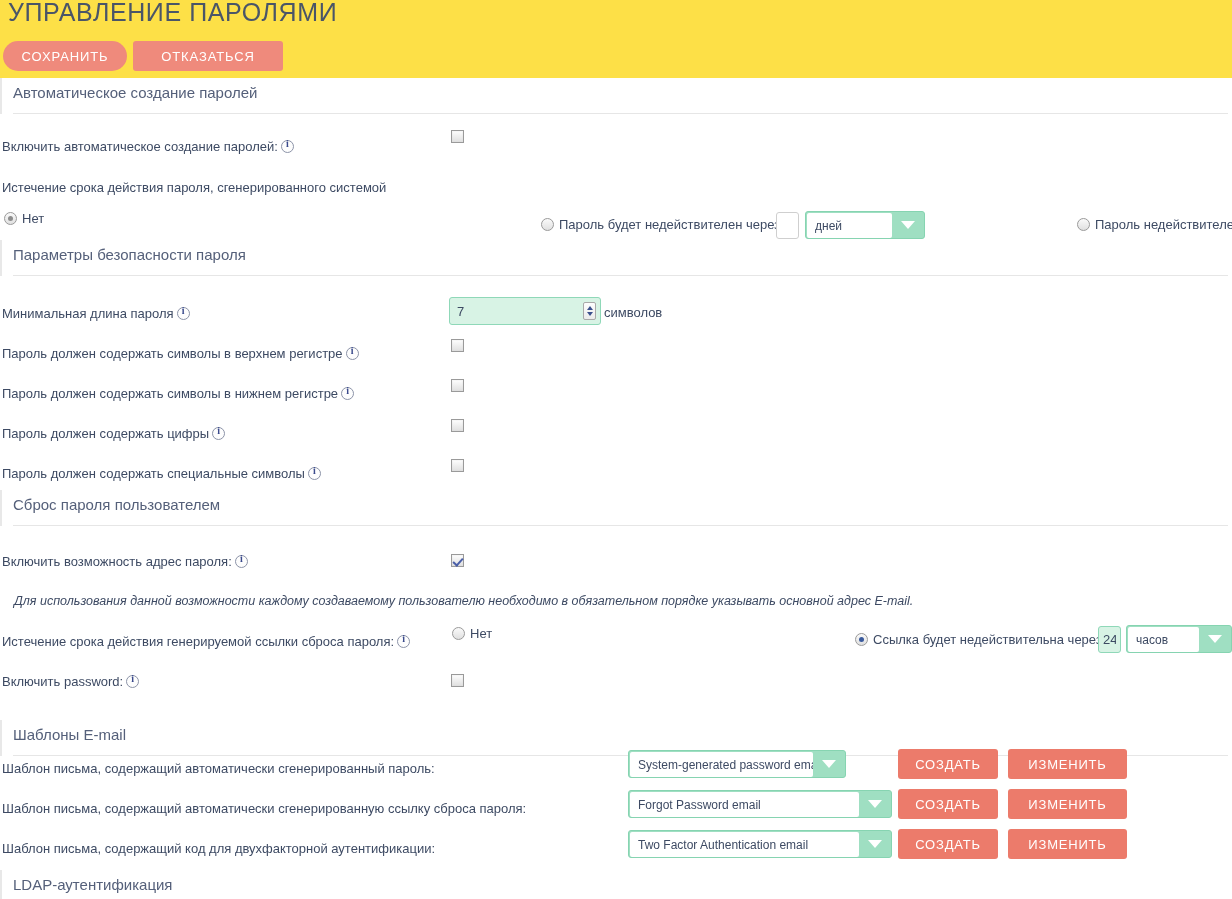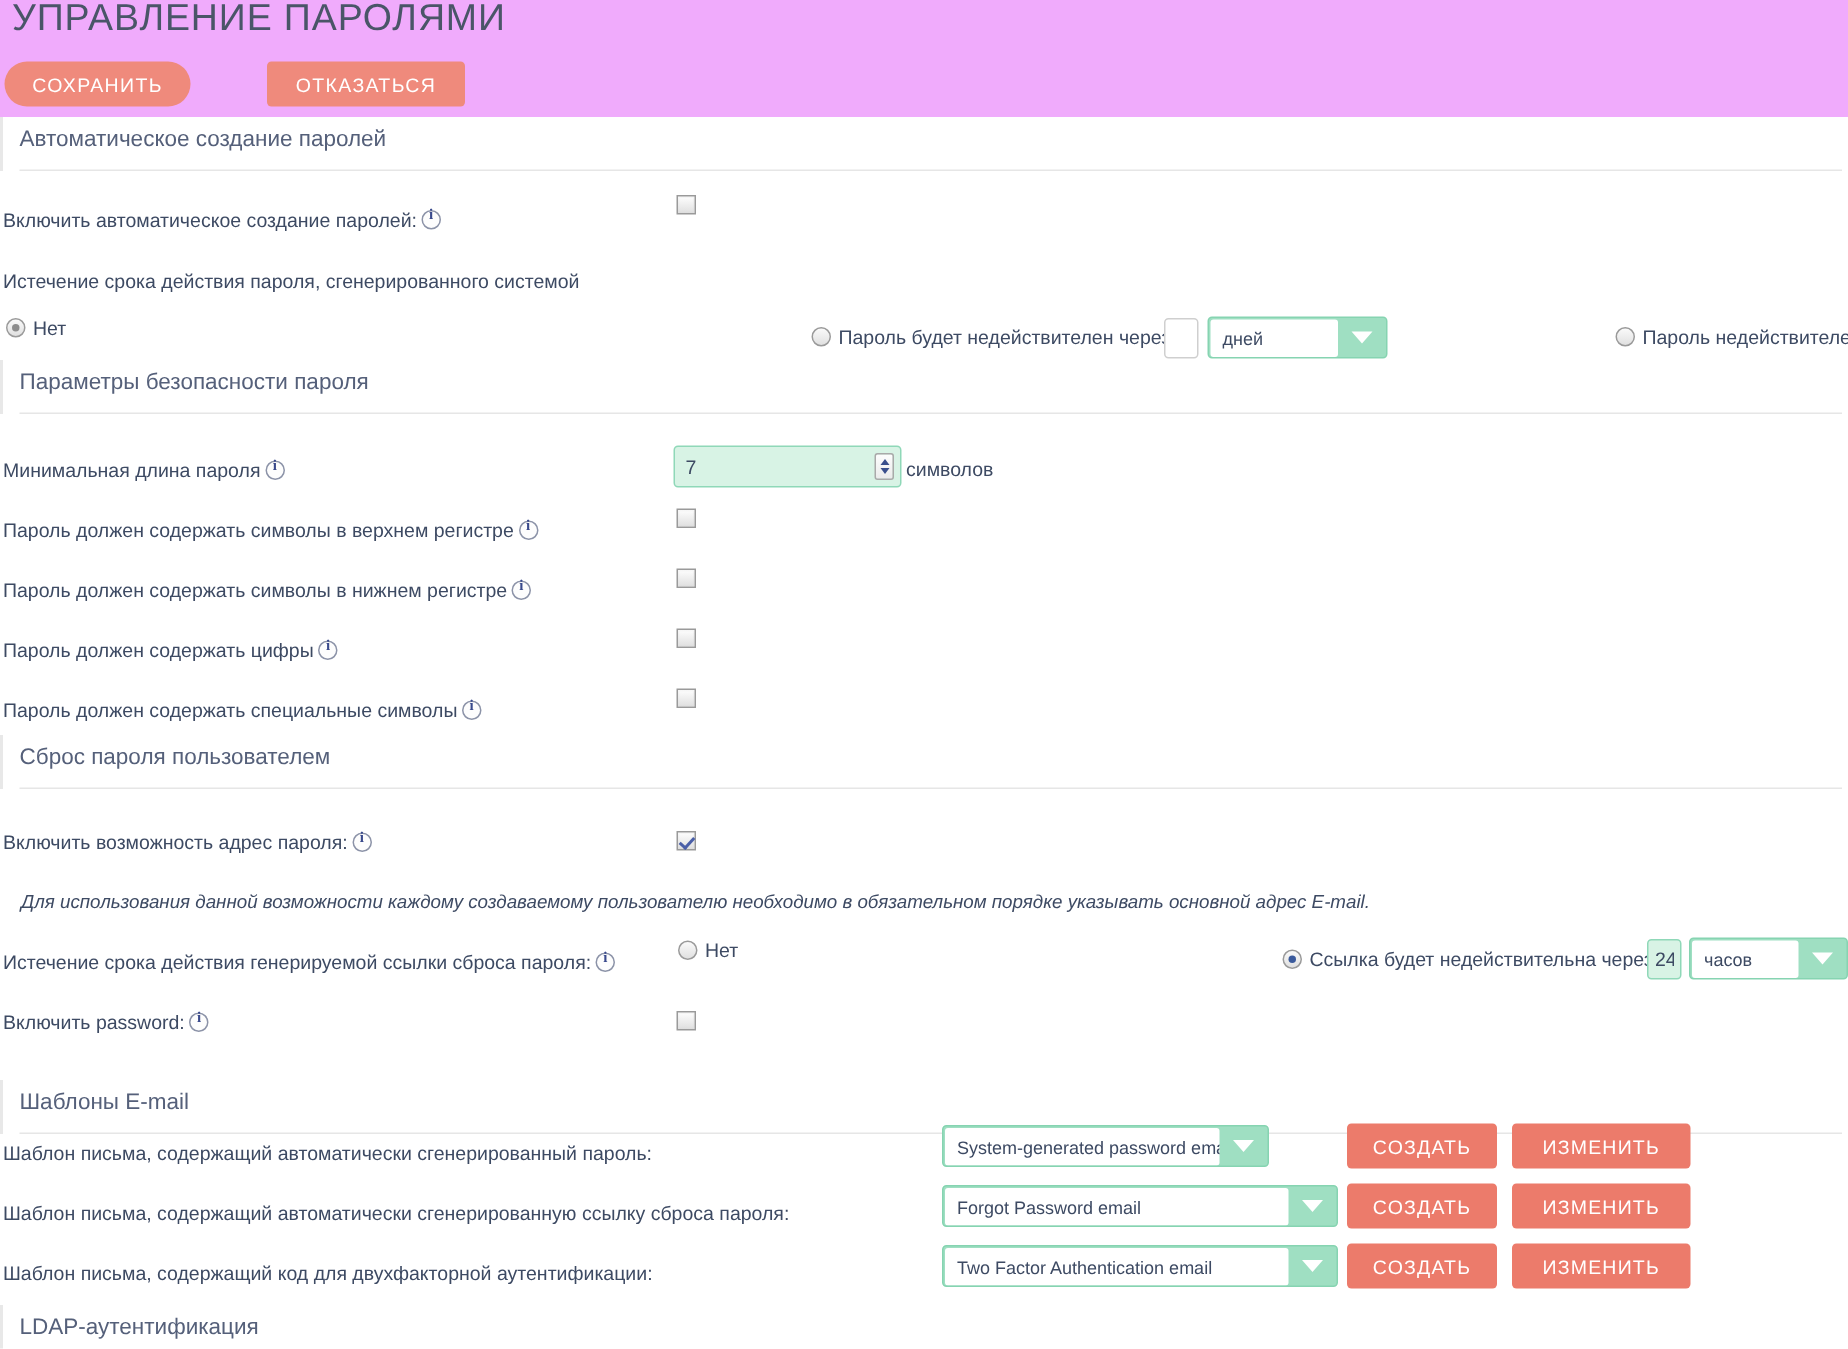--- a/index.html
+++ b/index.html
@@ -6,34 +6,34 @@
   html, body {
     margin: 0; padding: 0;
     width: 1232px; height: 899px;
     background: #ffffff;
     font-family: "Liberation Sans", "DejaVu Sans", sans-serif;
     overflow: hidden;
   }
   .page { position: relative; width: 1232px; height: 899px; background:#fff; }
 
   
-  .topbar { position:absolute; left:0; top:0; width:1232px; height:78px; background:#f0abfc;padding-left:40px; }
+  .topbar { position:absolute; left:0; top:0; width:1232px; height:78px; background:#fde047;padding-left:40px; }
   .page-title {
     position:absolute; left:8px; top:-2px;
     font-size:25px; color:#4a5568; letter-spacing:0.6px; font-weight:400;
     white-space:nowrap;
   }
   .btn-coral {
     position:absolute; height:30px; border:none; border-radius:3px;
     background:#ef8a7c; color:#ffffff; font-size:13px; letter-spacing:0.9px;
     font-family:"Liberation Sans", sans-serif; cursor:pointer; padding:0 12px;
     display:flex; align-items:center; justify-content:center;
   }
   #btn-save  { left:3px;  top:41px; width:124px;border-radius:15px; }
-  #btn-cancel{ left:133px;top:41px; width:132px;margin-left:45px; }
+  #btn-cancel{ left:133px;top:41px; width:150px; }
 
   
   .section-head {
     position:absolute; left:0; width:1232px; height:36px;
     border-left:2px solid #e8e8e8;
     background:#ffffff;
   }
   .section-head .stitle {
     position:absolute; left:11px; top:6px;
     font-size:15px; color:#55607a; white-space:nowrap;

